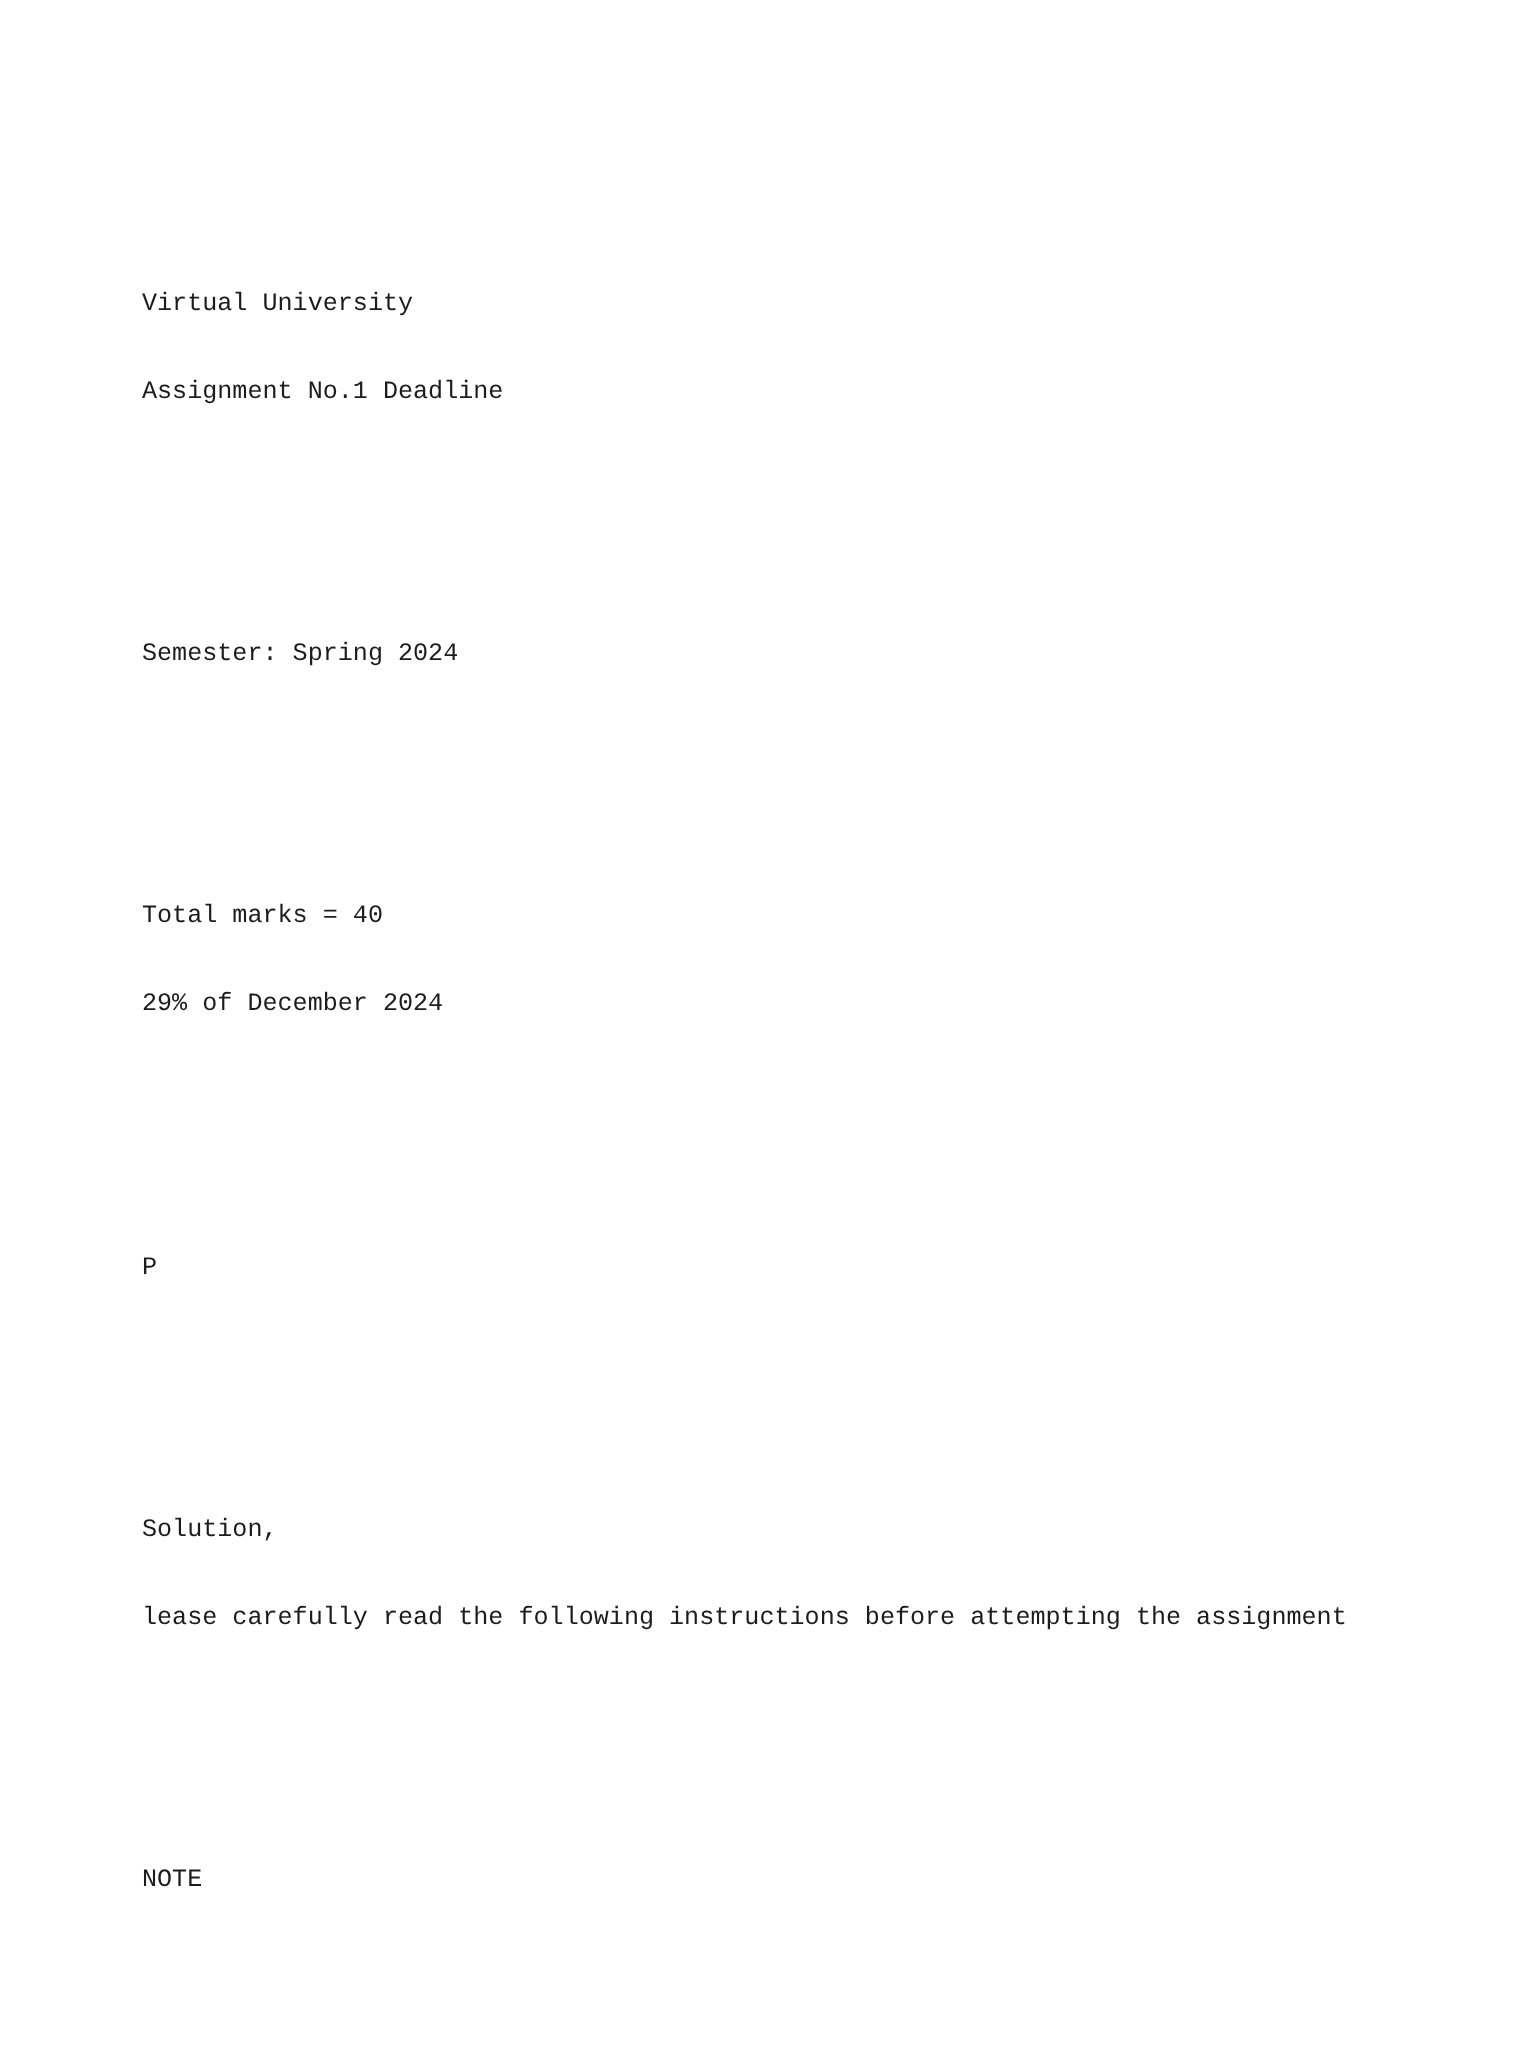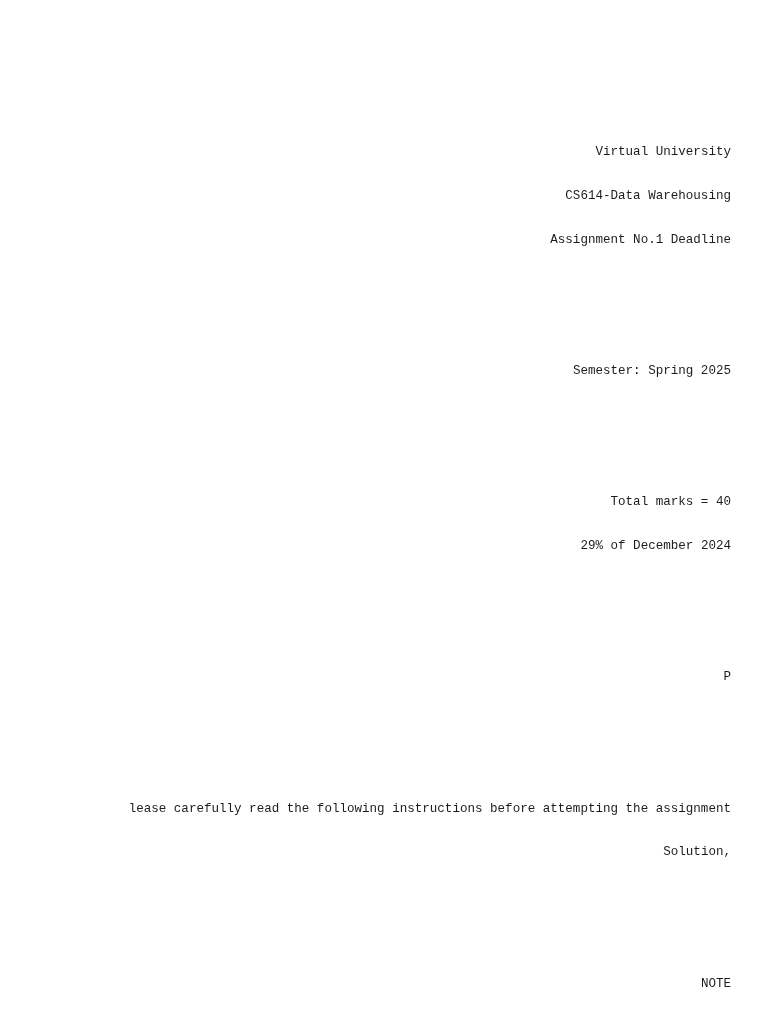--- a/index.html
+++ b/index.html
@@ -17,50 +17,49 @@
       position: absolute;
       left: 71px;
       top: 72px;
       width: 660px;
       font-family: "Liberation Mono", "DejaVu Sans Mono", monospace;
       font-size: 12.55px;
       line-height: 14.6px;
       color: #1c1c1c;
       white-space: pre;
     }
-    .block { margin: 0 0 14.6px 0; text-align: right; }
+    .block { margin: 0 0 14.6px 0; }
     .line { display: block; height: 14.6px; }
   </style>
 </head>
 <body>
 
 <div class="page">
 
   <div class="block">
     <span class="line">Virtual University</span>
-    <span class="line">CS614-Data Warehousing</span>
     <span class="line">Assignment No.1 Deadline</span>
   </div>
 
   <div class="block">
-    <span class="line">Semester: Spring 2025</span>
+    <span class="line">Semester: Spring 2024</span>
   </div>
 
   <div class="block">
     <span class="line">Total marks = 40</span>
     <span class="line">29% of December 2024</span>
   </div>
 
   <div class="block">
     <span class="line">P</span>
   </div>
 
   <div class="block">
+    <span class="line">Solution,</span>
     <span class="line">lease carefully read the following instructions before attempting the assignment</span>
-    <span class="line">Solution,</span>
   </div>
 
   <div class="block">
     <span class="line">NOTE</span>
   </div>
 
   
 
   
 

